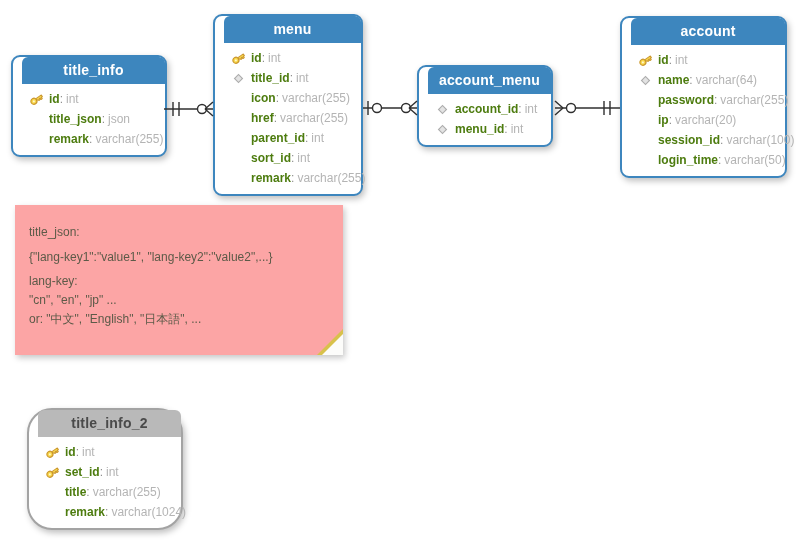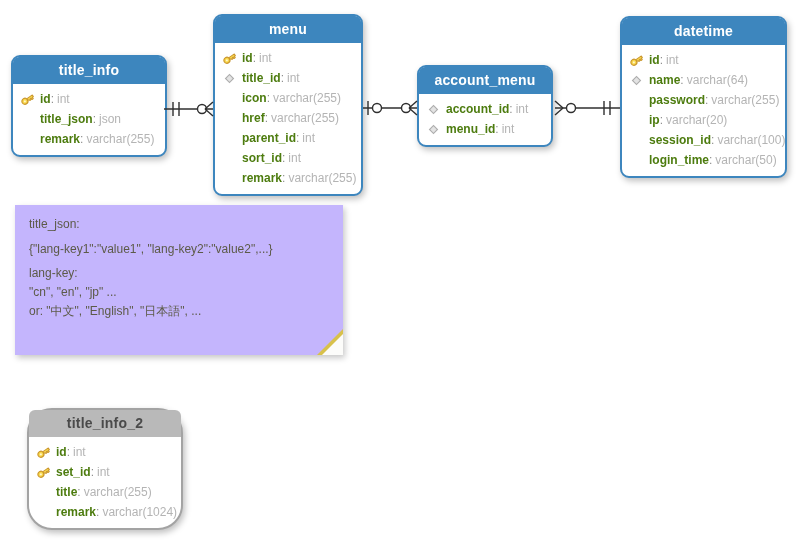--- a/index.html
+++ b/index.html
@@ -2,41 +2,41 @@
 <html><head>
 <meta charset="utf-8">
 <style>
   html,body { margin:0; padding:0; background:#ffffff; }
   .canvas {
     position:relative; width:796px; height:560px; overflow:hidden;
     background:#ffffff; font-family:"Liberation Sans", sans-serif;
   }
   .table {
     position:absolute; background:#fff; border:2px solid #3d86be;
-    border-radius:9px; box-shadow:2px 3px 6px rgba(0,0,0,.25); box-sizing:border-box;
+    border-radius:9px; box-shadow:2px 3px 6px rgba(0,0,0,.25); box-sizing:border-box;padding-left:9px;
   }
   .table.gray { border-color:#a3a3a3; }
   .thead {
     height:27px; line-height:27px; text-align:center; background:#3d86be;
     color:#ffffff; font-size:14px; font-weight:bold; border-radius:6px 6px 0 0;
     letter-spacing:.2px;
   }
   .table.gray .thead { background:#b9b9b9; color:#4a4a4a; }
   .tbody { padding:5px 0 6px 0; }
   .trow {
     display:flex; align-items:center; height:20px; padding:0 6px 0 7px;
     font-size:12px; white-space:nowrap;
   }
   .ficon { width:15px; height:15px; margin-right:5px; flex:none; }
   .fname { color:#4d7c0f; font-weight:bold; }
   .fname::after { content:":"; font-weight:normal; color:#8f8f8f; }
   .ftype { color:#b4b4b4; margin-left:3px; }
   .rel { position:absolute; overflow:visible; }
   .note {
-    position:absolute; background:#c4b5fd; padding:10px 14px; box-sizing:border-box;
+    position:absolute; background:#fca5a5; padding:18px 14px; box-sizing:border-box;
     box-shadow:2px 3px 6px rgba(0,0,0,.22); font-size:12px; color:#5c5a48;
   }
   .note-line { line-height:19px; }
   .note-line:nth-child(1) { margin-bottom:6px; }
   .note-line:nth-child(2) { margin-bottom:5px; }
   .note-line:nth-child(5) { margin-bottom:9px; }
   .fold { position:absolute; right:0; bottom:0; }
 </style>
 </head>
 <body>
@@ -129,21 +129,21 @@
         <div class="trow">
           <span class="ficon"><svg width="15" height="15" viewBox="0 0 16 16">
               <rect x="5" y="5" width="6" height="6" transform="rotate(45 8 8)" fill="#e3e3e3" stroke="#adadad" stroke-width="1.2"></rect>
             </svg></span>
           <span class="fname">menu_id</span>
           <span class="ftype">int</span>
         </div>
       </div>
     </div>
     <div class="table" style="left: 620px; top: 16px; width: 167px;">
-      <div class="thead"><span>datetime</span></div>
+      <div class="thead"><span>account</span></div>
       <div class="tbody">
         <div class="trow">
           <span class="ficon"><svg width="15" height="15" viewBox="0 0 16 16">
               <g transform="rotate(-35 8 8)">
                 <path d="M8 7 H15 V9 H13.6 V10.8 H12 V9 H11 V10.4 H9.4 V9 H8 Z" fill="#f9d84a" stroke="#c9952c" stroke-width="1" stroke-linejoin="round"></path>
                 <circle cx="4.6" cy="8" r="3.2" fill="#f9d84a" stroke="#c9952c" stroke-width="1.2"></circle>
                 <circle cx="4.6" cy="8" r="1.1" fill="#fff6cf"></circle>
               </g>
             </svg></span>
           <span class="fname">id</span>

